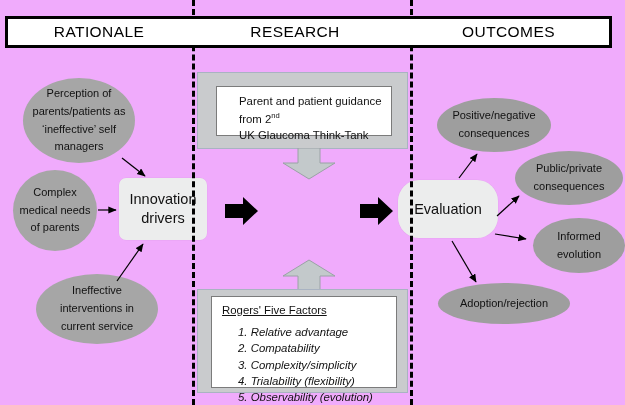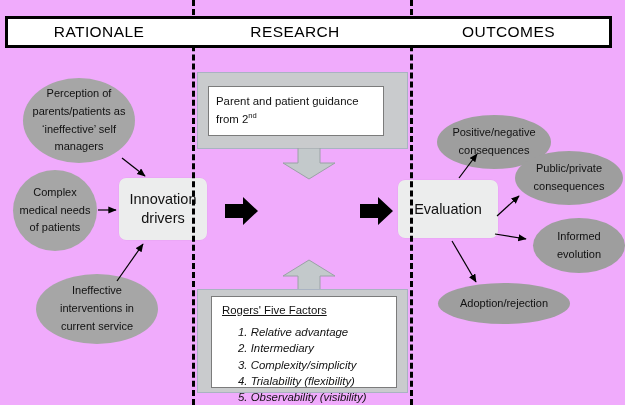--- a/index.html
+++ b/index.html
@@ -82,28 +82,28 @@
     top: 72px;
     width: 211px;
     height: 77px;
     background: #c9cbcd;
     border: 1px solid #a9b3c2;
     box-sizing: border-box;
     z-index: 3;
   }
   #guidance-inner {
     position: absolute;
-    left: 10px;
+    left: 18px;
     top: 13px;
     width: 176px;
     height: 50px;
     background: #ffffff;
     border: 1px solid #7b7b7b;
     box-sizing: border-box;
-    padding: 6px 7px 0 7px;
+    padding: 6px 7px 0 22px;
     font-size: 11.4px;
     line-height: 1.45;
     color: #111111;
   }
   #guidance-inner sup { font-size: 7.6px; vertical-align: super; }
 
   
   #arrow-guidance-down {
     position: absolute;
     left: 281px;
@@ -188,21 +188,21 @@
     padding: 0 6px;
     box-sizing: border-box;
     z-index: 4;
   }
   .ellipse.dark { background: #9e9e9e; }
 
   #ellipse-perception   { left: 23px;  top: 78px;  width: 112px; height: 85px; }
   #ellipse-complex      { left: 13px;  top: 170px; width: 84px;  height: 81px; }
   #ellipse-ineffective  { left: 36px;  top: 274px; width: 122px; height: 70px; }
 
-  #ellipse-positive     { left: 437px; top: 115px;  width: 114px; height: 54px; }
+  #ellipse-positive     { left: 437px; top: 98px;  width: 114px; height: 54px; }
   #ellipse-publicprivate{ left: 515px; top: 151px; width: 108px; height: 54px; }
   #ellipse-informed     { left: 533px; top: 218px; width: 92px;  height: 55px; }
   #ellipse-adoption     { left: 438px; top: 283px; width: 132px; height: 41px; text-align: right; }
 
   
   #connectors {
     position: absolute;
     left: 0;
     top: 0;
     width: 625px;
@@ -219,53 +219,54 @@
   <div id="header-band">
     <div class="header-cell" id="header-cell-rationale">RATIONALE</div>
     <div class="header-cell" id="header-cell-research">RESEARCH</div>
     <div class="header-cell" id="header-cell-outcomes">OUTCOMES</div>
   </div>
 
   <div class="divider" id="divider-left"></div>
   <div class="divider" id="divider-right"></div>
 
   <div class="ellipse" id="ellipse-perception">Perception of parents/patients as ‘ineffective’ self managers</div>
-  <div class="ellipse" id="ellipse-complex">Complex medical needs of patients</div>
+  <div class="ellipse" id="ellipse-complex">Complex medical needs of parents</div>
   <div class="ellipse" id="ellipse-ineffective">Ineffective interventions in current service</div>
 
   <div id="guidance-panel">
     <div id="guidance-inner">
       <span>Parent and patient guidance from 2</span><sup>nd</sup><br>
+      <span>UK Glaucoma Think-Tank</span>
     </div>
   </div>
 
   <svg id="arrow-guidance-down" viewBox="0 0 56 32">
     <polygon points="17,0 39,0 39,15 54,15 28,31 2,15 17,15" fill="#c3c9cb" stroke="#9aa2a6" stroke-width="1"></polygon>
   </svg>
 
   <svg id="arrow-rogers-up" viewBox="0 0 56 32">
     <polygon points="28,1 54,17 39,17 39,31 17,31 17,17 2,17" fill="#c3c9cb" stroke="#9aa2a6" stroke-width="1"></polygon>
   </svg>
 
   <div id="rogers-panel">
     <div id="rogers-inner">
       <div id="rogers-title">Rogers' Five Factors</div>
       <ol id="rogers-list">
         <li>Relative advantage</li>
-        <li>Intermediary</li>
+        <li>Compatability</li>
         <li>Complexity/simplicity</li>
         <li>Trialability (flexibility)</li>
-        <li>Observability (visibility)</li>
+        <li>Observability (evolution)</li>
       </ol>
     </div>
   </div>
 
   <div class="process-box" id="box-innovation-drivers" style="white-space:pre-line;">Innovation
 drivers</div>
-  <div class="process-box" id="box-evaluation" style="white-space:pre-line;">Evaluation</div>
+  <div class="process-box" id="box-evaluation" style="white-space:pre-line;border-radius:21px;">Evaluation</div>
 
   <svg class="block-arrow-black" id="arrow-drivers-to-factors" viewBox="0 0 34 30">
     <polygon points="0,8 18,8 18,1 33,15 18,29 18,22 0,22" fill="#000000"></polygon>
   </svg>
   <svg class="block-arrow-black" id="arrow-factors-to-eval" viewBox="0 0 34 30">
     <polygon points="0,8 18,8 18,1 33,15 18,29 18,22 0,22" fill="#000000"></polygon>
   </svg>
 
   <div class="ellipse dark" id="ellipse-positive">Positive/negative consequences</div>
   <div class="ellipse dark" id="ellipse-publicprivate">Public/private consequences</div>

